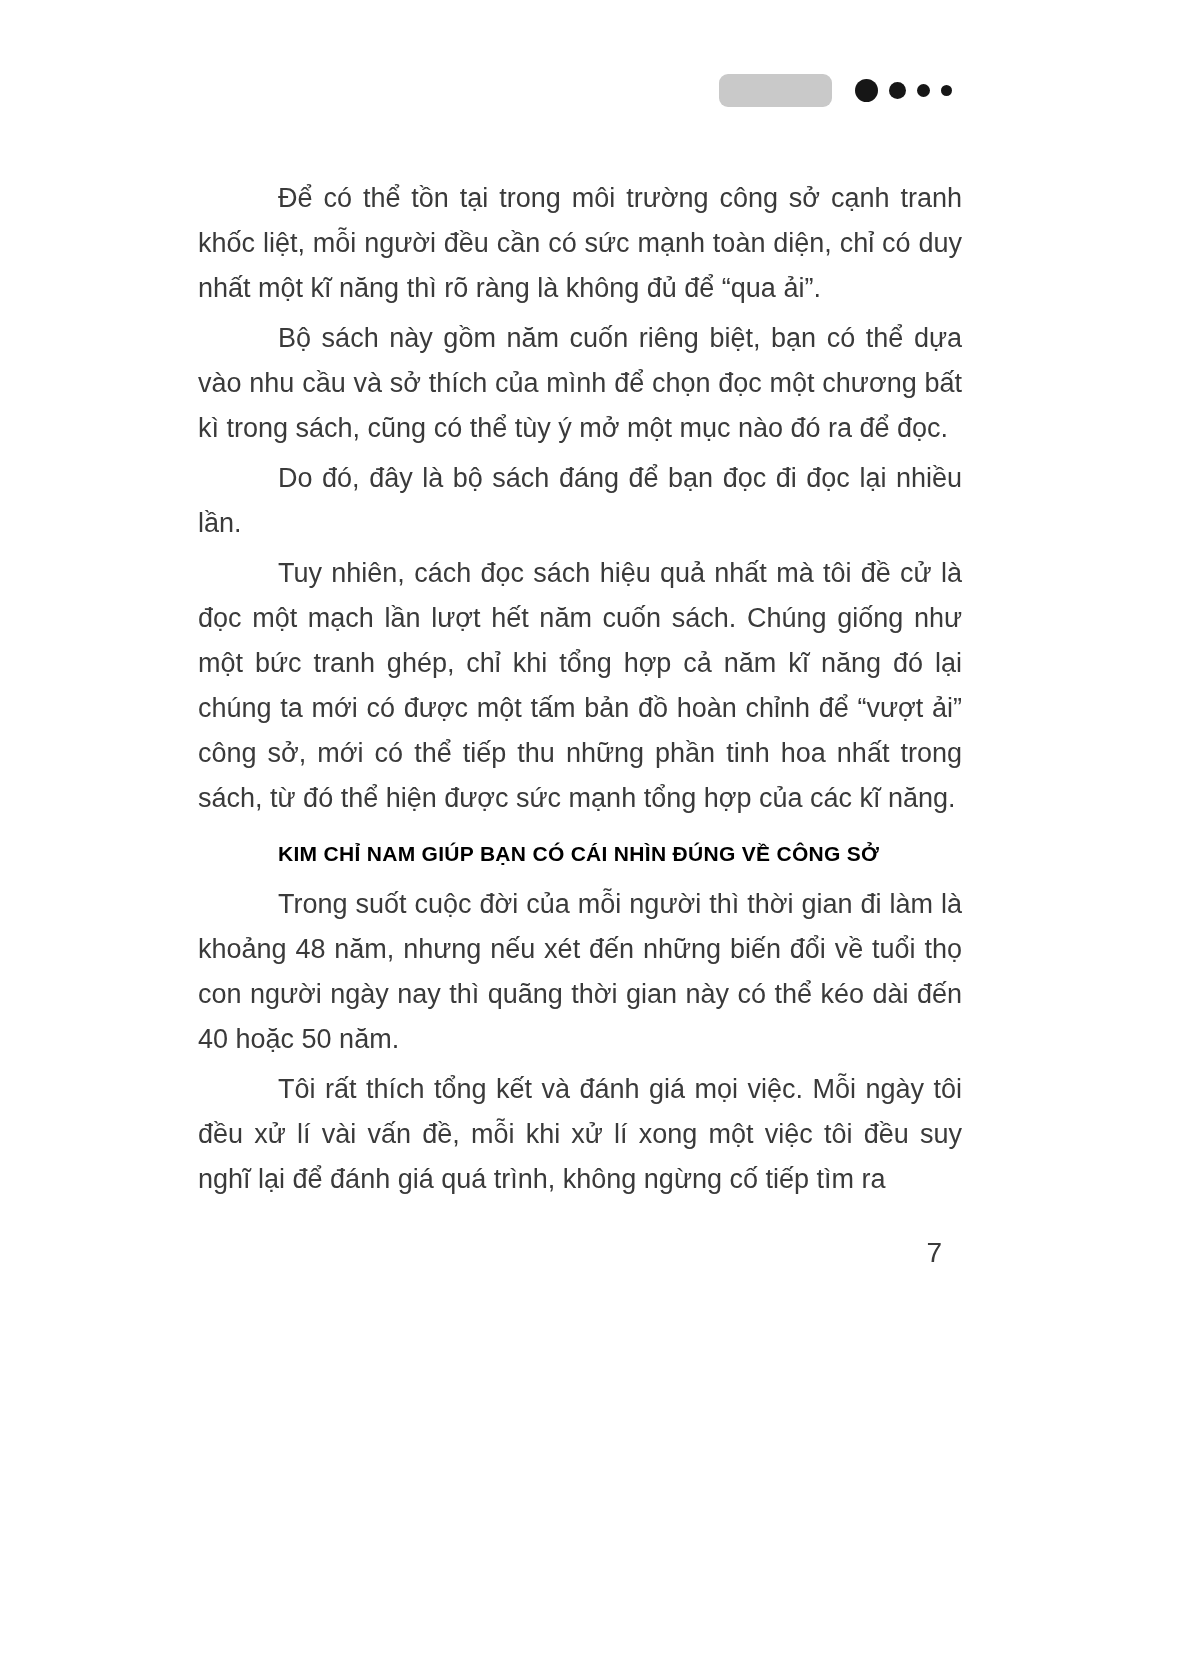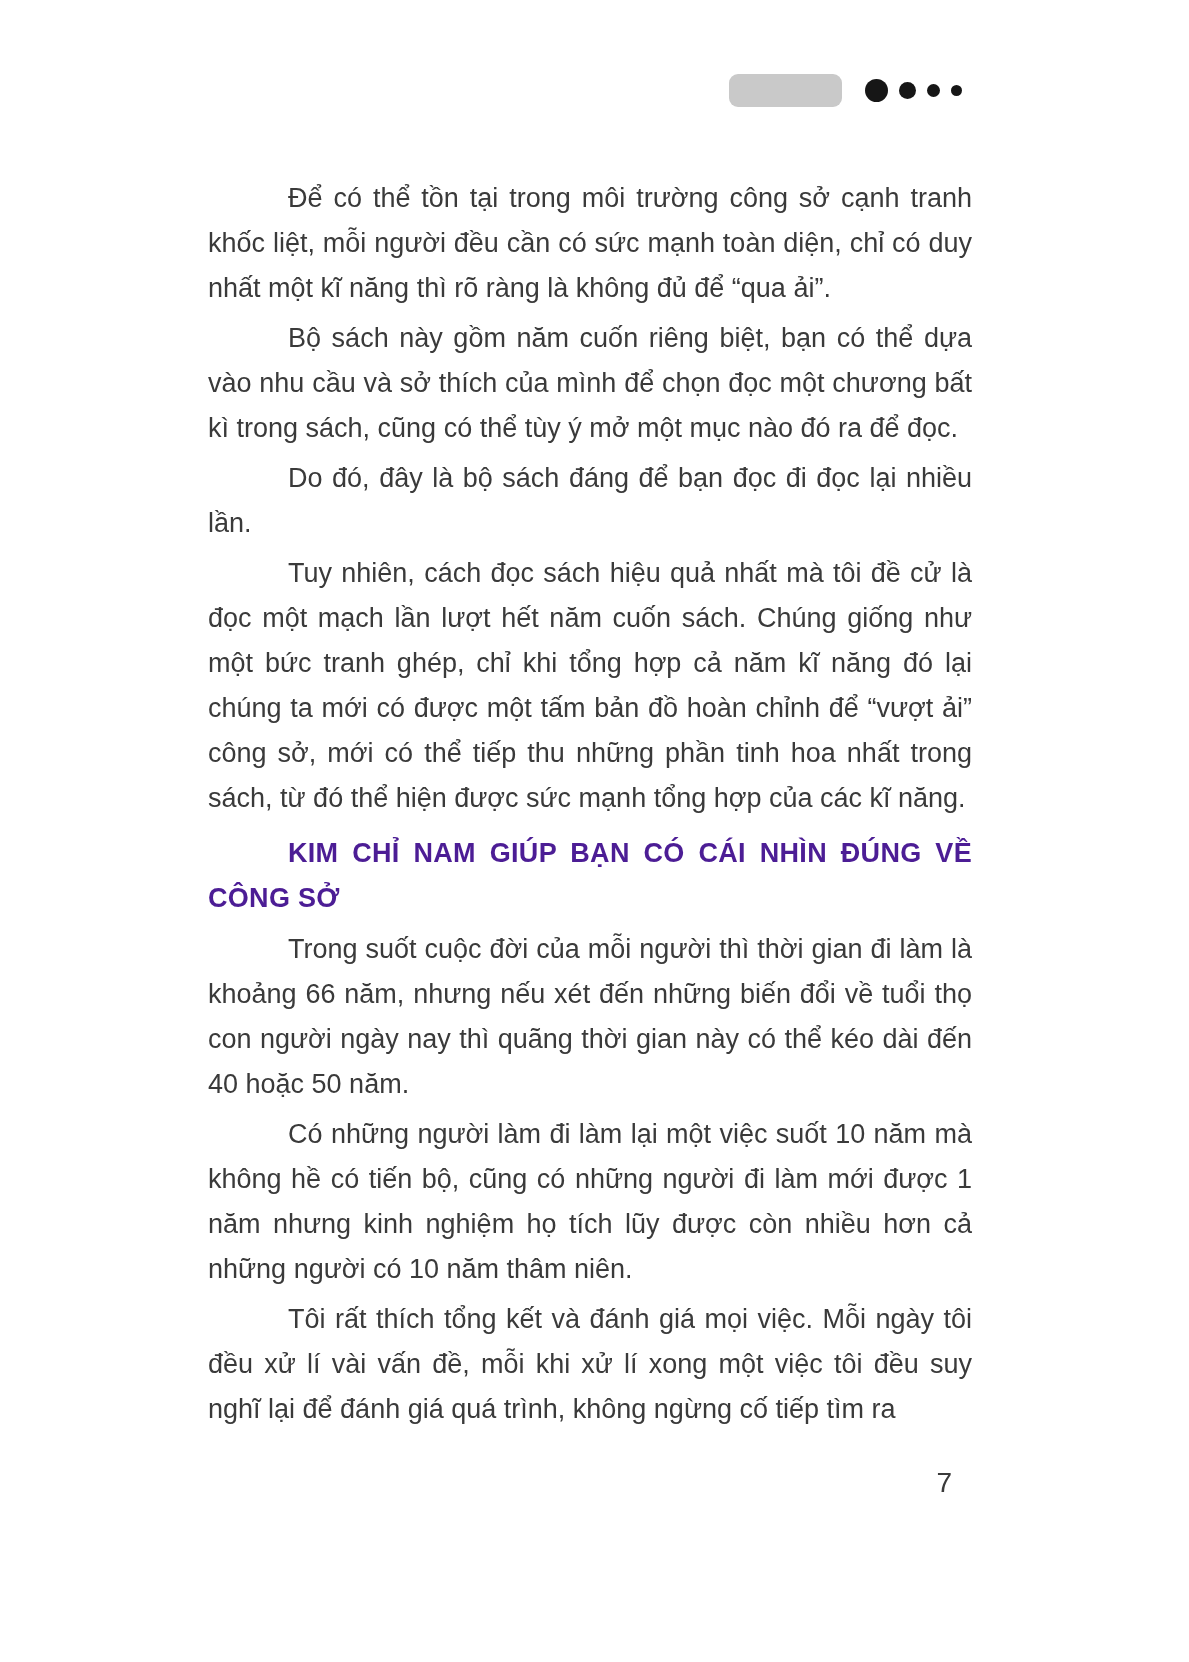--- a/index.html
+++ b/index.html
@@ -3,21 +3,20 @@
 <meta charset="utf-8">
 <style>
   html, body { margin: 0; padding: 0; background: #ffffff; }
   .page {
     position: relative;
     width: 1070px;
     height: 1662px;
     background: #ffffff;
     font-family: "Liberation Sans", sans-serif;
     overflow: hidden;
-    margin-left: 10px;
   }
   .header-decoration {
     position: absolute;
     top: 74px;
     right: 118px;
     display: flex;
     align-items: center;
   }
   .pill {
     width: 113px;
@@ -44,24 +43,24 @@
     color: #3a3a3a;
     font-size: 27px;
     line-height: 45px;
     text-align: justify;
   }
   .para {
     margin: 0 0 5px 0;
     text-indent: 80px;
   }
   .heading {
-    font-size: 27px;
+    font-size: 21px;
     line-height: 45px;
     font-weight: bold;
-    color: #4c1d95;
+    color: #000000;
     margin: 10px 0 6px 0;
     text-indent: 80px;
     letter-spacing: 0.3px;
   }
   .page-number {
     text-align: right;
     margin-top: 28px;
     margin-right: 20px;
     font-size: 28px;
     color: #3a3a3a;
@@ -81,20 +80,19 @@
   </div>
 
   <div class="content">
     <p class="para">Để có thể tồn tại trong môi trường công sở cạnh tranh khốc liệt, mỗi người đều cần có sức mạnh toàn diện, chỉ có duy nhất một kĩ năng thì rõ ràng là không đủ để “qua ải”.</p>
     <p class="para">Bộ sách này gồm năm cuốn riêng biệt, bạn có thể dựa vào nhu cầu và sở thích của mình để chọn đọc một chương bất kì trong sách, cũng có thể tùy ý mở một mục nào đó ra để đọc.</p>
     <p class="para">Do đó, đây là bộ sách đáng để bạn đọc đi đọc lại nhiều lần.</p>
     <p class="para">Tuy nhiên, cách đọc sách hiệu quả nhất mà tôi đề cử là đọc một mạch lần lượt hết năm cuốn sách. Chúng giống như một bức tranh ghép, chỉ khi tổng hợp cả năm kĩ năng đó lại chúng ta mới có được một tấm bản đồ hoàn chỉnh để “vượt ải” công sở, mới có thể tiếp thu những phần tinh hoa nhất trong sách, từ đó thể hiện được sức mạnh tổng hợp của các kĩ năng.</p>
 
     <h2 class="heading">KIM CHỈ NAM GIÚP BẠN CÓ CÁI NHÌN ĐÚNG VỀ CÔNG SỞ</h2>
 
-    <p class="para">Trong suốt cuộc đời của mỗi người thì thời gian đi làm là khoảng 66 năm, nhưng nếu xét đến những biến đổi về tuổi thọ con người ngày nay thì quãng thời gian này có thể kéo dài đến 40 hoặc 50 năm.</p>
-    <p class="para">Có những người làm đi làm lại một việc suốt 10 năm mà không hề có tiến bộ, cũng có những người đi làm mới được 1 năm nhưng kinh nghiệm họ tích lũy được còn nhiều hơn cả những người có 10 năm thâm niên.</p>
+    <p class="para">Trong suốt cuộc đời của mỗi người thì thời gian đi làm là khoảng 48 năm, nhưng nếu xét đến những biến đổi về tuổi thọ con người ngày nay thì quãng thời gian này có thể kéo dài đến 40 hoặc 50 năm.</p>
     <p class="para">Tôi rất thích tổng kết và đánh giá mọi việc. Mỗi ngày tôi đều xử lí vài vấn đề, mỗi khi xử lí xong một việc tôi đều suy nghĩ lại để đánh giá quá trình, không ngừng cố tiếp tìm ra</p>
 
     <div class="page-number">7</div>
   </div>
 
 </div>
 
 </body></html>

